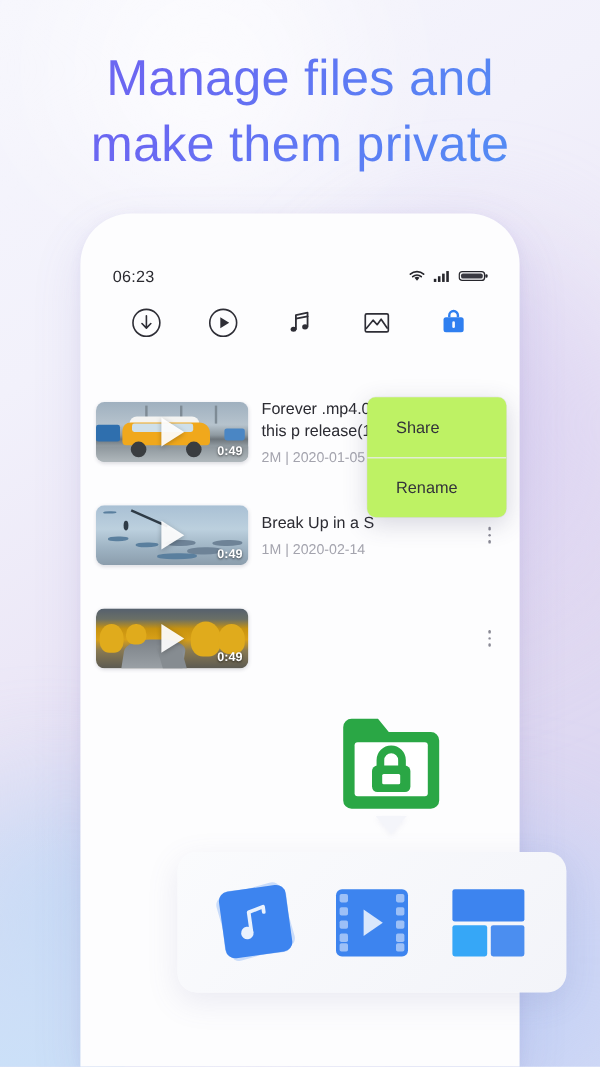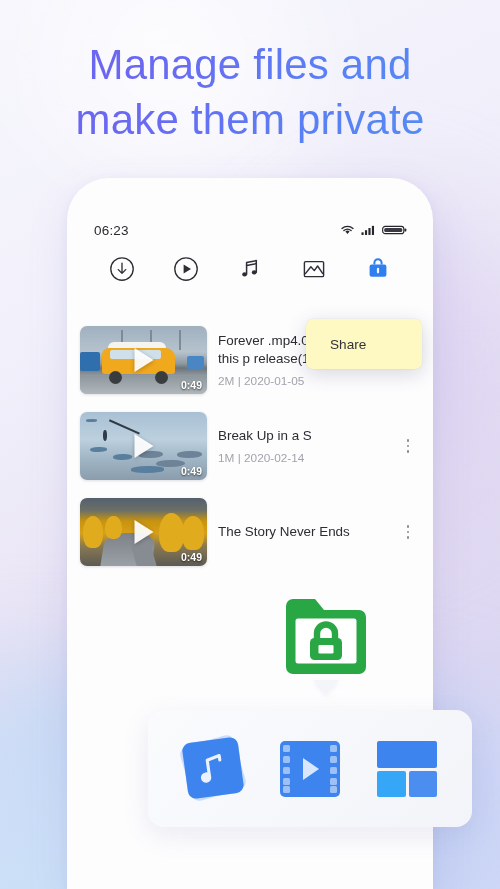--- a/index.html
+++ b/index.html
@@ -87,21 +87,21 @@
   
   .filelist{ position:absolute; left:0; right:0; top:139px; }
   .file-row{
     position:relative;
     display:flex; align-items:center;
     padding:8px 14px 8px 13px;
     height:86px;
   }
   .thumb{
     position:relative;
-    width:127px; height:68px;
+    width:127px; height:50px;
     border-radius:7px;
     overflow:hidden;
     flex:0 0 auto;
     box-shadow:0 1px 3px rgba(60,60,90,.16);
   }
   .thumb .scene{ position:absolute; inset:0; }
   .thumb .play{
     position:absolute; left:50%; top:50%;
     transform:translate(-50%,-50%);
     width:0; height:0;
@@ -164,23 +164,23 @@
     border-radius:40% 40% 0 0;
   }
   .road3b{
     position:absolute; left:42%; bottom:0; width:16%; height:38%;
     background:#868c91; transform:skewX(16deg);
   }
 
   
   .ctxmenu{
     position:absolute;
-    left:239px; top:141px;
+    left:239px; top:153px;
     width:116px;
-    background:#fef9c3;
+    background:#bef264;
     border-radius:7px;
     box-shadow:0 5px 20px rgba(60,60,100,.20), 0 0 0 .5px rgba(0,0,0,.05);
     overflow:hidden;
     z-index:6;
   }
   .ctx-item{
     height:50px;
     display:flex; align-items:center;
     padding-left:24px;
     font-size:13.6px; color:#33333a;
@@ -385,33 +385,33 @@
           <div class="road3b"></div>
           <div class="tree" style="left:2%;bottom:26%;width:16%;height:48%;"></div>
           <div class="tree" style="left:62%;bottom:20%;width:20%;height:58%;"></div>
           <div class="tree" style="left:80%;bottom:24%;width:18%;height:50%;"></div>
           <div class="tree" style="left:20%;bottom:40%;width:13%;height:34%;"></div>
         </div>
         <div class="play"></div>
         <div class="dur">0:49</div>
       </div>
       <div class="meta">
-        <div class="fname">The  Story Never Ends</div>
       </div>
       <div class="kebab">
           <i></i>
           <i></i>
           <i></i>
         </div>
     </div>
 
   </div>
 
   <div class="ctxmenu">
     <div class="ctx-item">Share</div>
+    <div class="ctx-item">Rename</div>
   </div>
 
 </div>
 
 <div class="folder">
   <svg width="88" height="85" viewBox="0 0 88 85">
     <path d="M4 12 a7 7 0 0 1 7-7 h22 l9 11 h35 a7 7 0 0 1 7 7 v50 a7 7 0 0 1 -7 7 h-66 a7 7 0 0 1 -7 -7 z" fill="#2aa745"></path>
     <rect x="13.5" y="24.5" width="61" height="45" rx="2.5" fill="#ffffff"></rect>
     <path d="M35 45 V39.5 a9 9 0 0 1 18 0 V45" fill="none" stroke="#2aa745" stroke-width="6.4"></path>
     <rect x="28" y="44" width="32" height="22" rx="4.5" fill="#2aa745"></rect>

